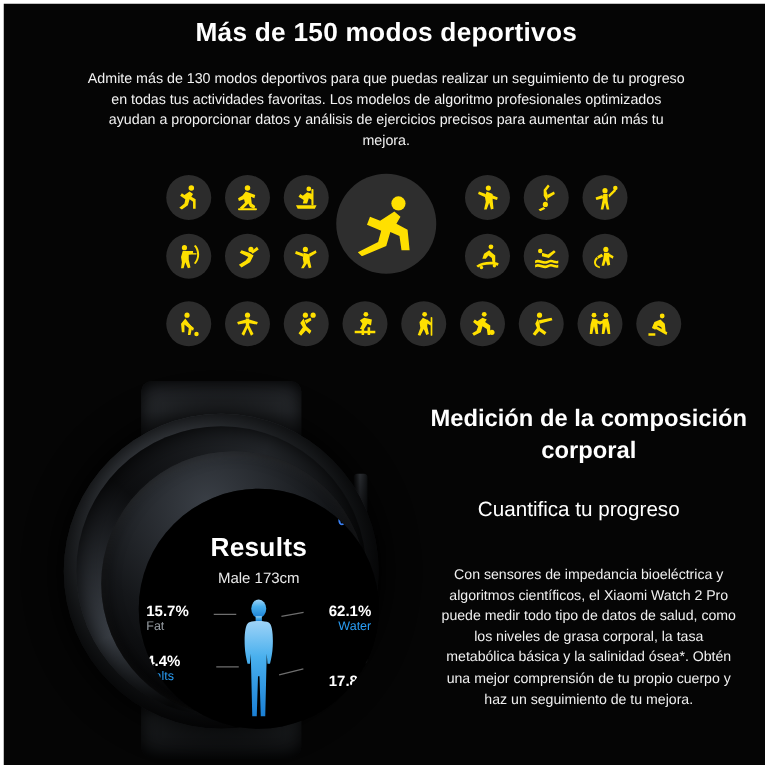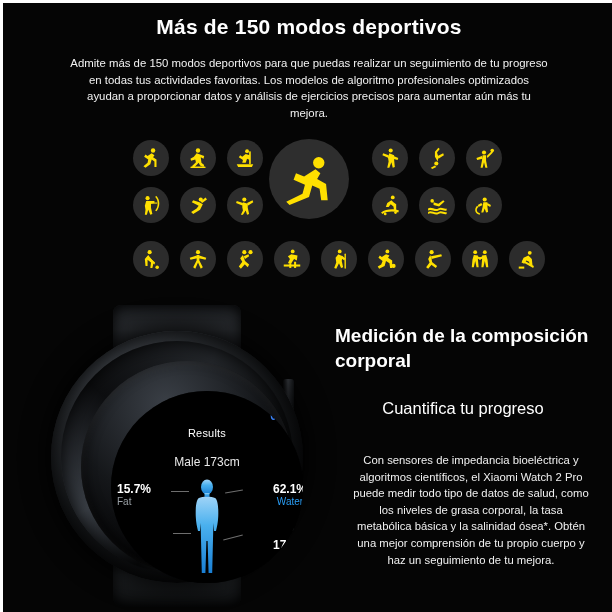--- a/index.html
+++ b/index.html
@@ -103,66 +103,66 @@
   .sidebtn.top{top:76px;}
   .sidebtn.bot{top:196px;}
 
   
   .w-time{
     position:absolute;top:18px;left:0;width:192px;text-align:right;
     font-size:12px;font-weight:bold;color:#3b82f6;letter-spacing:.4px;
   }
   .w-title{
     position:absolute;top:36px;left:0;width:192px;text-align:center;
-    font-size:11px;font-weight:normal;color:#ffffff;letter-spacing:.2px;
+    font-size:21px;font-weight:bold;color:#ffffff;letter-spacing:.2px;
   }
   .w-sub{
     position:absolute;top:64px;left:0;width:192px;text-align:center;
     font-size:12px;color:#e9e9e9;
   }
   .w-figure{
     position:absolute;left:76px;top:88px;width:40px;height:96px;
   }
   .metric{position:absolute;width:62px;}
   .metric .val{font-size:12px;font-weight:bold;color:#ffffff;line-height:13px;}
   .metric .lab{font-size:10px;line-height:12px;}
   .metric.left{text-align:left;}
-  .metric.right{text-align:center;margin-left:24px;}
+  .metric.right{text-align:right;}
   .m-fat{left:6px;top:92px;}
   .m-fat .lab{color:#9aa0a6;}
   .m-water{left:124px;top:92px;}
   .m-water .lab{color:#2a9df4;}
   .m-salts{left:6px;top:132px;}
   .m-salts .lab{color:#2a9df4;}
   .m-protein{left:124px;top:148px;}
   .m-protein .lab{color:#2a9df4;padding-left:48px;}
   .leader{position:absolute;background:#6e6e6e;height:1px;}
 
   
   .bc-title{
     position:absolute;left:332px;top:320px;width:272px;
-    font-size:19px;font-weight:bold;line-height:25px;
+    text-align:center;font-size:19px;font-weight:bold;line-height:25px;
     color:#ffffff;
   }
   .bc-sub{
     position:absolute;left:324px;top:396px;width:272px;
     text-align:center;font-size:16.5px;color:#ffffff;font-weight:normal;
   }
   .bc-body{
     position:absolute;left:348px;top:449px;width:240px;
     text-align:center;font-size:11.3px;line-height:16.6px;color:#f0f0f0;
   }
 </style>
 </head>
 <body>
 
 <div id="page">
 
   <div class="sports-title">Más de 150 modos deportivos</div>
-  <div class="sports-desc">Admite más de 150 modos deportivos para que puedas realizar un seguimiento de tu progreso en todas tus actividades favoritas. Los modelos de algoritmo profesionales optimizados ayudan a proporcionar datos y análisis de ejercicios precisos para aumentar aún más tu mejora.</div>
+  <div class="sports-desc">Admite más de 130 modos deportivos para que puedas realizar un seguimiento de tu progreso en todas tus actividades favoritas. Los modelos de algoritmo profesionales optimizados ayudan a proporcionar datos y análisis de ejercicios precisos para aumentar aún más tu mejora.</div>
 
   <div class="icon-grid">
 
     <div class="icon-cell big" style="left:266px;top:10px;">
       <svg viewBox="0 0 64 64" aria-hidden="true">
         <circle class="ic-fill" cx="44" cy="12" r="7"></circle>
         <path class="ic-fill" d="M40 20 L26 29 L16 25 L13 33 L27 39 L24 50 L4 60 L8 64 L32 54 L36 40 L45 44 L47 58 L55 58 L53 38 L42 32 L46 25 Z"></path>
       </svg>
     </div>
 
@@ -380,20 +380,24 @@
             <div class="leader" style="left:112px;top:146px;width:20px;transform:rotate(-14deg);"></div>
 
             <div class="metric left m-fat">
               <div class="val">15.7%</div>
               <div class="lab">Fat</div>
             </div>
             <div class="metric right m-water">
               <div class="val">62.1%</div>
               <div class="lab">Water</div>
             </div>
+            <div class="metric left m-salts">
+              <div class="val">4.4%</div>
+              <div class="lab">Salts</div>
+            </div>
             <div class="metric right m-protein">
               <div class="val">17.8%</div>
               <div class="lab">Protein</div>
             </div>
 
           </div>
         </div>
       </div>
     </div>
   </div>

